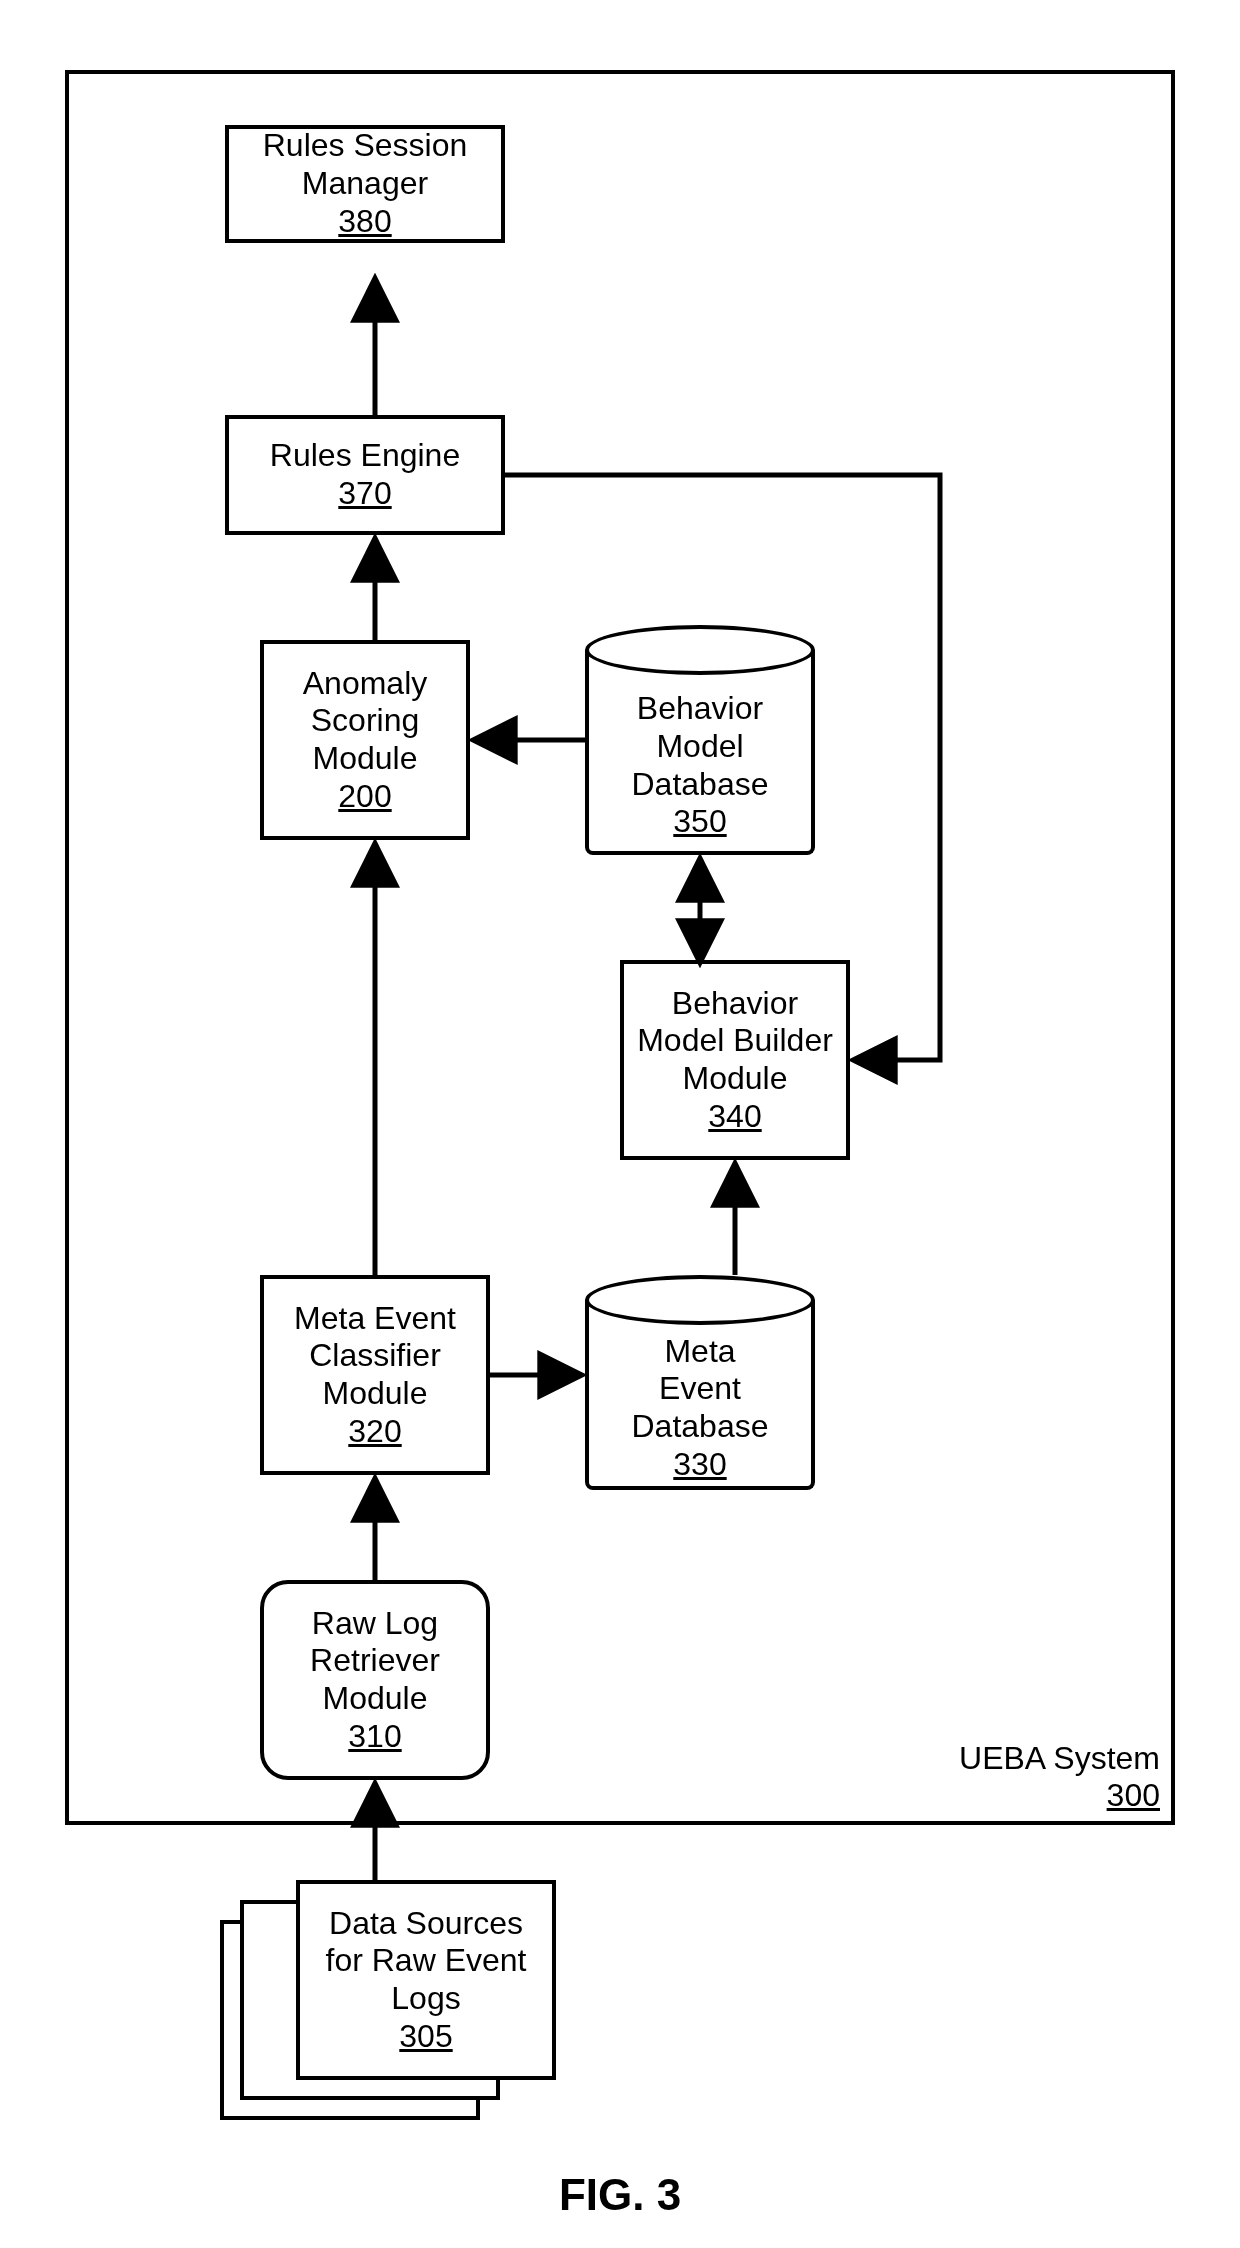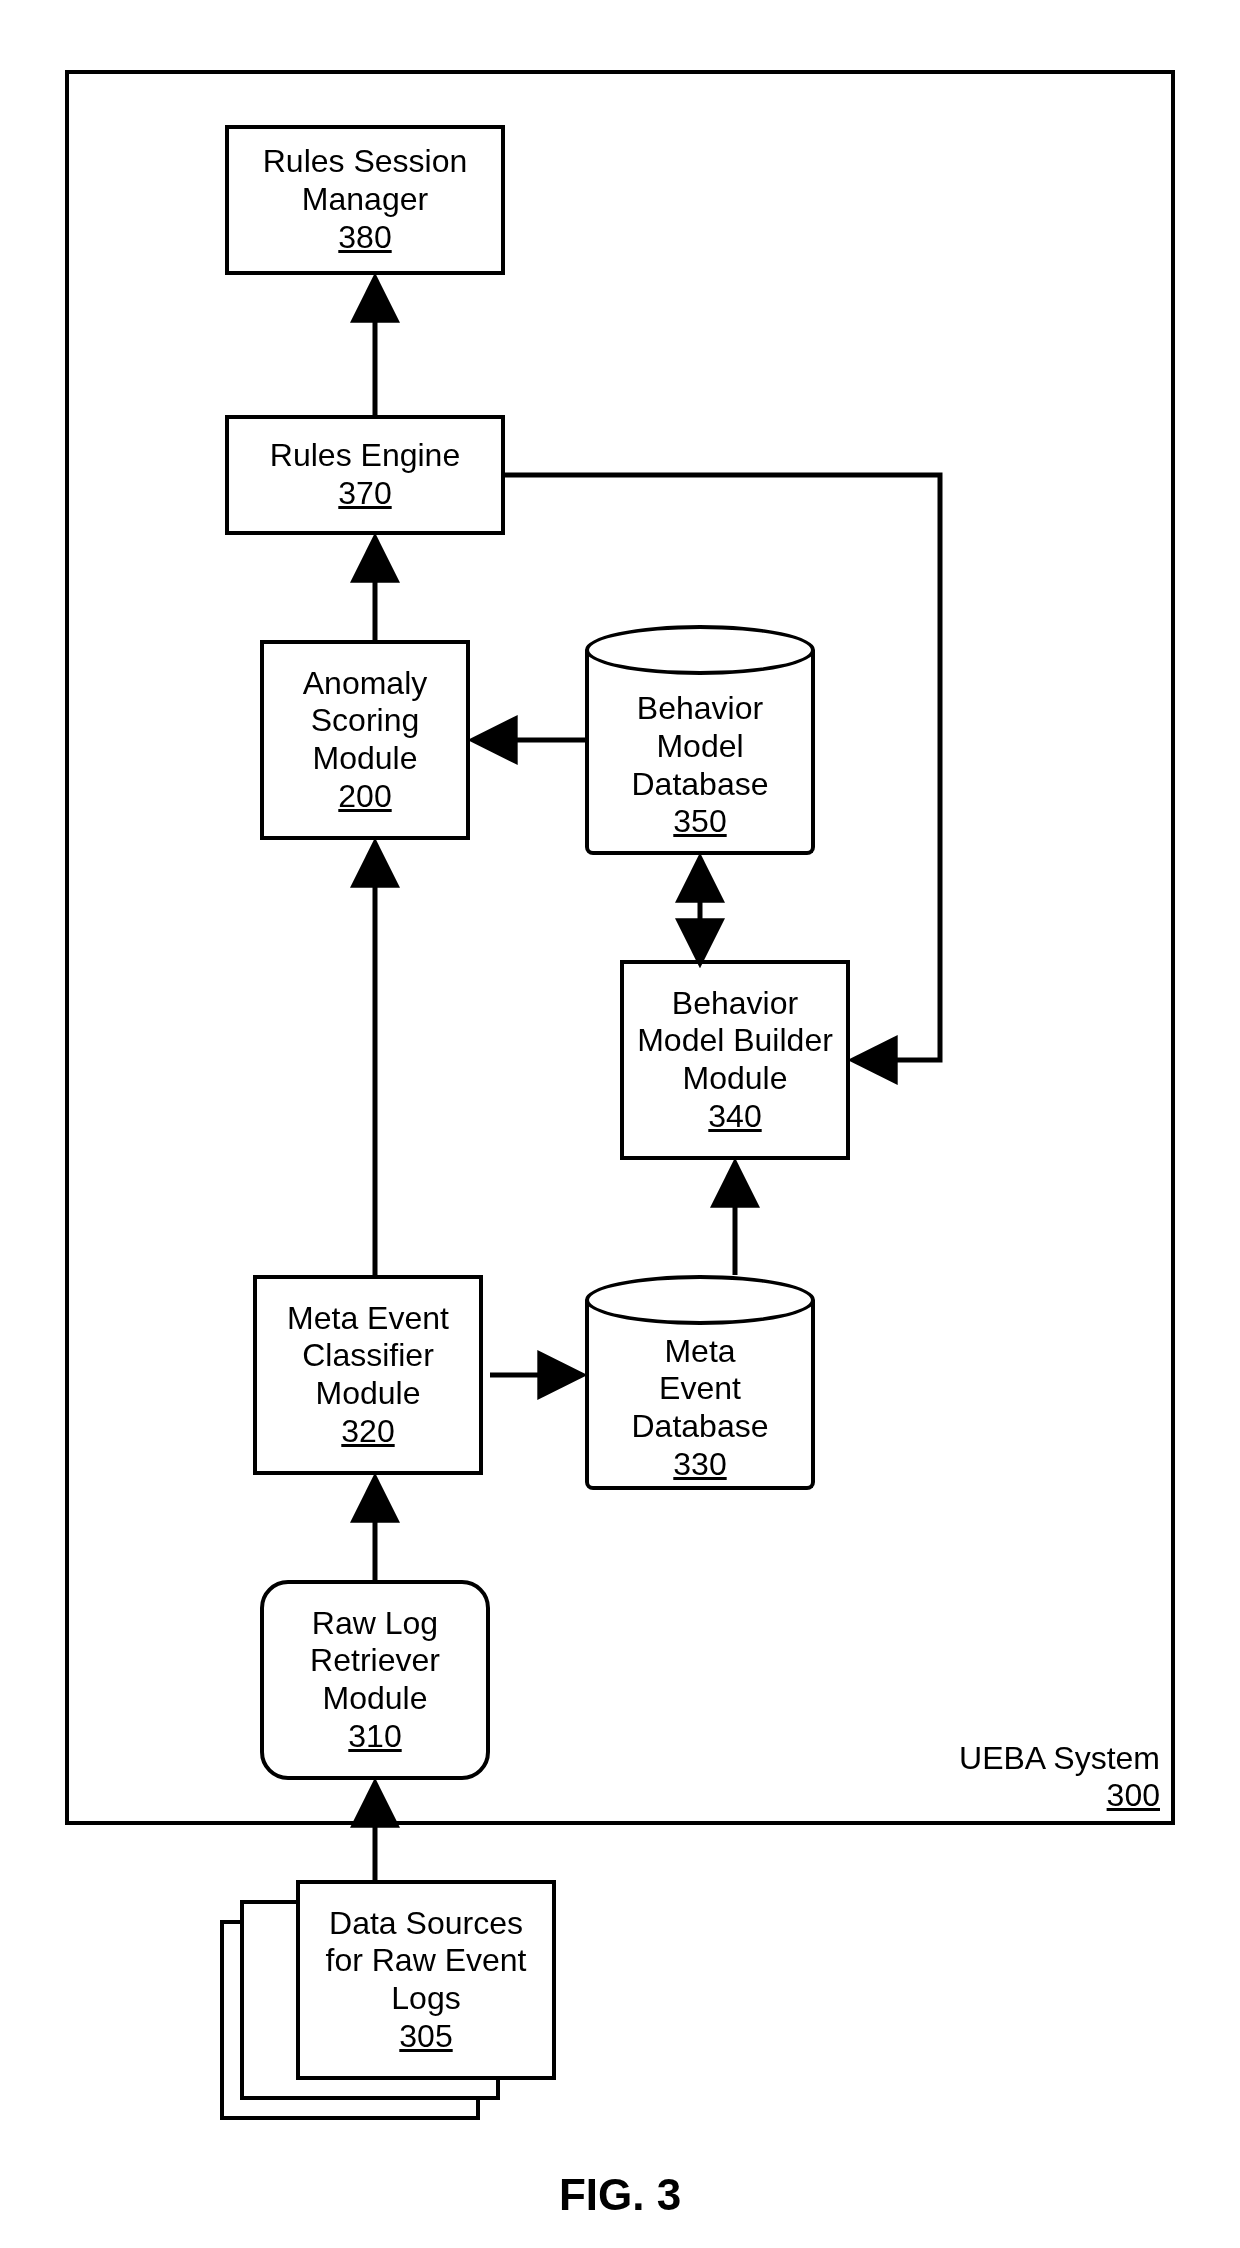--- a/index.html
+++ b/index.html
@@ -78,21 +78,21 @@
 <body>
 
 <div id="canvas">
 
   <div class="outer-frame" style="left:65px; top:70px; width:1110px; height:1755px;"></div>
   <div class="sys-label" style="left:950px; top:1740px; width:210px;">
     <span>UEBA System</span><br>
     <span class="sys-ref">300</span>
   </div>
 
-  <div class="box" style="left:225px; top:125px; width:280px; height:150px;">
+  <div class="box" style="left:225px; top:125px; width:280px; height:118px;">
     <div>Rules Session</div>
     <div>Manager</div>
     <div class="ref">380</div>
   </div>
 
   <div class="box" style="left:225px; top:415px; width:280px; height:120px;">
     <div>Rules Engine</div>
     <div class="ref">370</div>
   </div>
 
@@ -103,21 +103,21 @@
     <div class="ref">200</div>
   </div>
 
   <div class="box" style="left:620px; top:960px; width:230px; height:200px;">
     <div>Behavior</div>
     <div>Model Builder</div>
     <div>Module</div>
     <div class="ref">340</div>
   </div>
 
-  <div class="box" style="left:253px; top:1275px; width:230px; height:200px;">
+  <div class="box" style="left:260px; top:1275px; width:230px; height:200px;">
     <div>Meta Event</div>
     <div>Classifier</div>
     <div>Module</div>
     <div class="ref">320</div>
   </div>
 
   <div class="box" style="left:260px; top:1580px; width:230px; height:200px;border-radius:28px;">
     <div>Raw Log</div>
     <div>Retriever</div>
     <div>Module</div>

